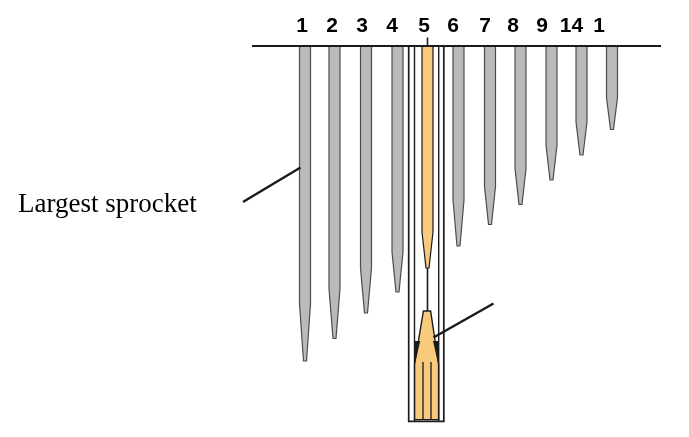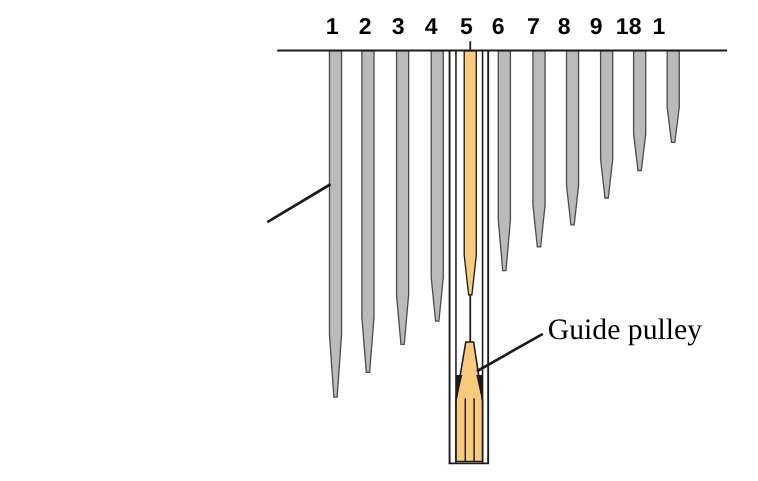--- a/index.html
+++ b/index.html
@@ -67,19 +67,19 @@
   <div id="numbers">
       <div class="num-label" style="left: 302px;">1</div>
       <div class="num-label" style="left: 332px;">2</div>
       <div class="num-label" style="left: 362px;">3</div>
       <div class="num-label" style="left: 392px;">4</div>
       <div class="num-label" style="left: 424px;">5</div>
       <div class="num-label" style="left: 453px;">6</div>
       <div class="num-label" style="left: 485px;">7</div>
       <div class="num-label" style="left: 513px;">8</div>
       <div class="num-label" style="left: 542px;">9</div>
-      <div class="num-label" style="left: 571.5px;">18</div>
+      <div class="num-label" style="left: 571.5px;">14</div>
       <div class="num-label" style="left: 599px;">1</div>
     </div>
 
+  <div class="callout" style="left: 18px; top: 190px;">Largest sprocket</div>
 
-  <div class="callout" style="left: 498px; top: 286px;">Guide pulley</div>
 </div>
 
 </body></html>

